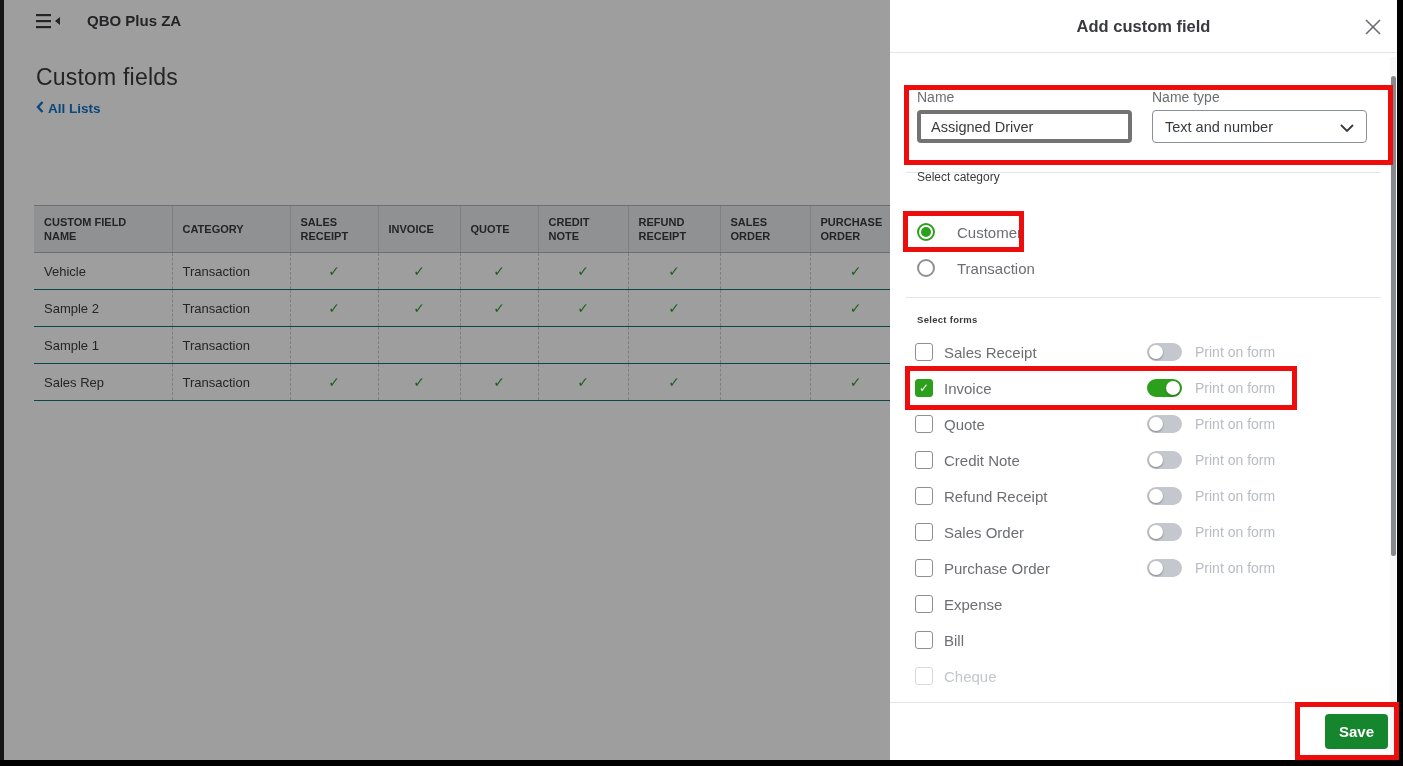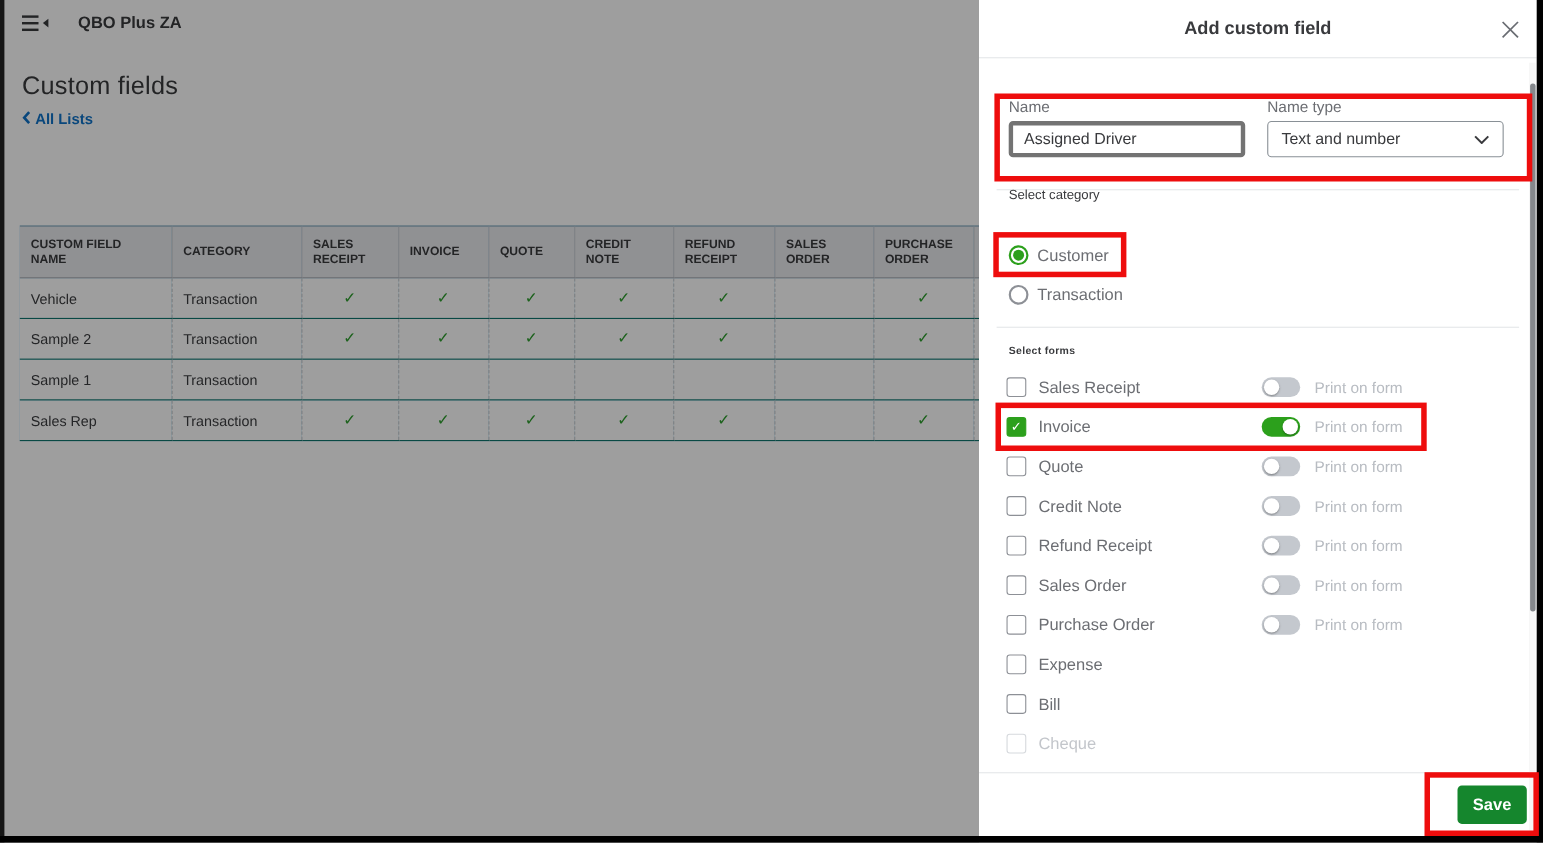--- a/index.html
+++ b/index.html
@@ -5,21 +5,21 @@
   :root{
     --green:#2ca01c; --save-green:#15862d; --blue:#1073c9; --red:#ee0d0d;
     --check-green:#2e9e2e; --ink:#393a3d; --muted:#6c6e73; --faint:#b8bcc2;
   }
   *{margin:0;padding:0;box-sizing:border-box;}
   html,body{width:1403px;height:766px;overflow:hidden;}
   body{font-family:"Liberation Sans",sans-serif;background:#000;position:relative;}
   .stage{position:absolute;left:0;top:0;width:1403px;height:766px;background:#fff;}
 
   
-  .main{position:absolute;left:4px;top:0;width:886px;height:636px;background:#fff;z-index:1;}
+  .main{position:absolute;left:20px;top:0;width:886px;height:636px;background:#fff;z-index:1;}
   .topbar{position:absolute;left:0;top:0;width:100%;height:41px;background:#fff;}
   .burger{position:absolute;left:16px;top:12px;width:26px;height:18px;cursor:pointer;}
   .company{position:absolute;left:67px;top:12px;font-size:15px;font-weight:700;color:var(--ink);}
   .page-title{position:absolute;left:16px;top:64px;font-size:23px;font-weight:500;color:var(--ink);letter-spacing:.2px;}
   .back-link{position:absolute;left:16px;top:101px;font-size:13.5px;font-weight:700;color:var(--blue);cursor:pointer;display:flex;align-items:center;gap:4px;}
 
   
   table.cf{position:absolute;left:14px;top:205px;width:1370px;border-collapse:collapse;table-layout:fixed;background:#7dd3fc;}
   table.cf th:nth-child(1){width:138px;} table.cf th:nth-child(2){width:118px;}
   table.cf th:nth-child(3){width:88px;}  table.cf th:nth-child(4){width:82px;}
@@ -47,21 +47,21 @@
   .select{position:absolute;left:262px;top:110px;width:215px;height:33px;border:1px solid #899096;border-radius:4px;
     display:flex;align-items:center;justify-content:space-between;padding:0 12px;background:#fff;cursor:pointer;}
   .select .sel-val{font-size:14.5px;color:var(--ink);}
   .divider{position:absolute;left:16px;right:16px;height:1px;background:#e4e6e9;}
   .section-heading{position:absolute;left:27px;top:170px;font-size:12px;color:var(--ink);}
   .cat-list{position:absolute;left:27px;top:214px;right:20px;}
   .cat-row{height:36px;display:flex;align-items:center;cursor:pointer;}
   .radio{width:18px;height:18px;border-radius:50%;border:2px solid #8d9096;position:relative;flex:0 0 auto;}
   .cat-row.selected .radio{border-color:var(--green);}
   .cat-row.selected .radio::after{content:"";position:absolute;inset:2px;border-radius:50%;background:var(--green);}
-  .cat-label{margin-left:8px;font-size:15px;color:var(--muted);}
+  .cat-label{margin-left:22px;font-size:15px;color:var(--muted);}
   .forms-heading{position:absolute;left:27px;top:314px;font-size:9.5px;font-weight:700;letter-spacing:.3px;color:var(--ink);}
   .forms-list{position:absolute;left:0;top:334px;width:100%;}
   .form-row{height:36px;position:relative;display:flex;align-items:center;padding-left:25px;}
   .checkbox{width:18px;height:18px;border:1.5px solid #8d9096;border-radius:3px;flex:0 0 auto;display:flex;
     align-items:center;justify-content:center;font-family:"DejaVu Sans",sans-serif;font-size:12px;color:#fff;cursor:pointer;}
   .checkbox.checked{background:var(--green);border-color:var(--green);}
   .form-label{margin-left:11px;font-size:15px;color:var(--muted);}
   .form-row.disabled .checkbox{border-color:#d6d9dd;}
   .form-row.disabled .form-label{color:#c3c6cb;}
   .toggle{position:absolute;left:257px;top:9px;width:35px;height:18px;border-radius:10px;cursor:pointer;}

